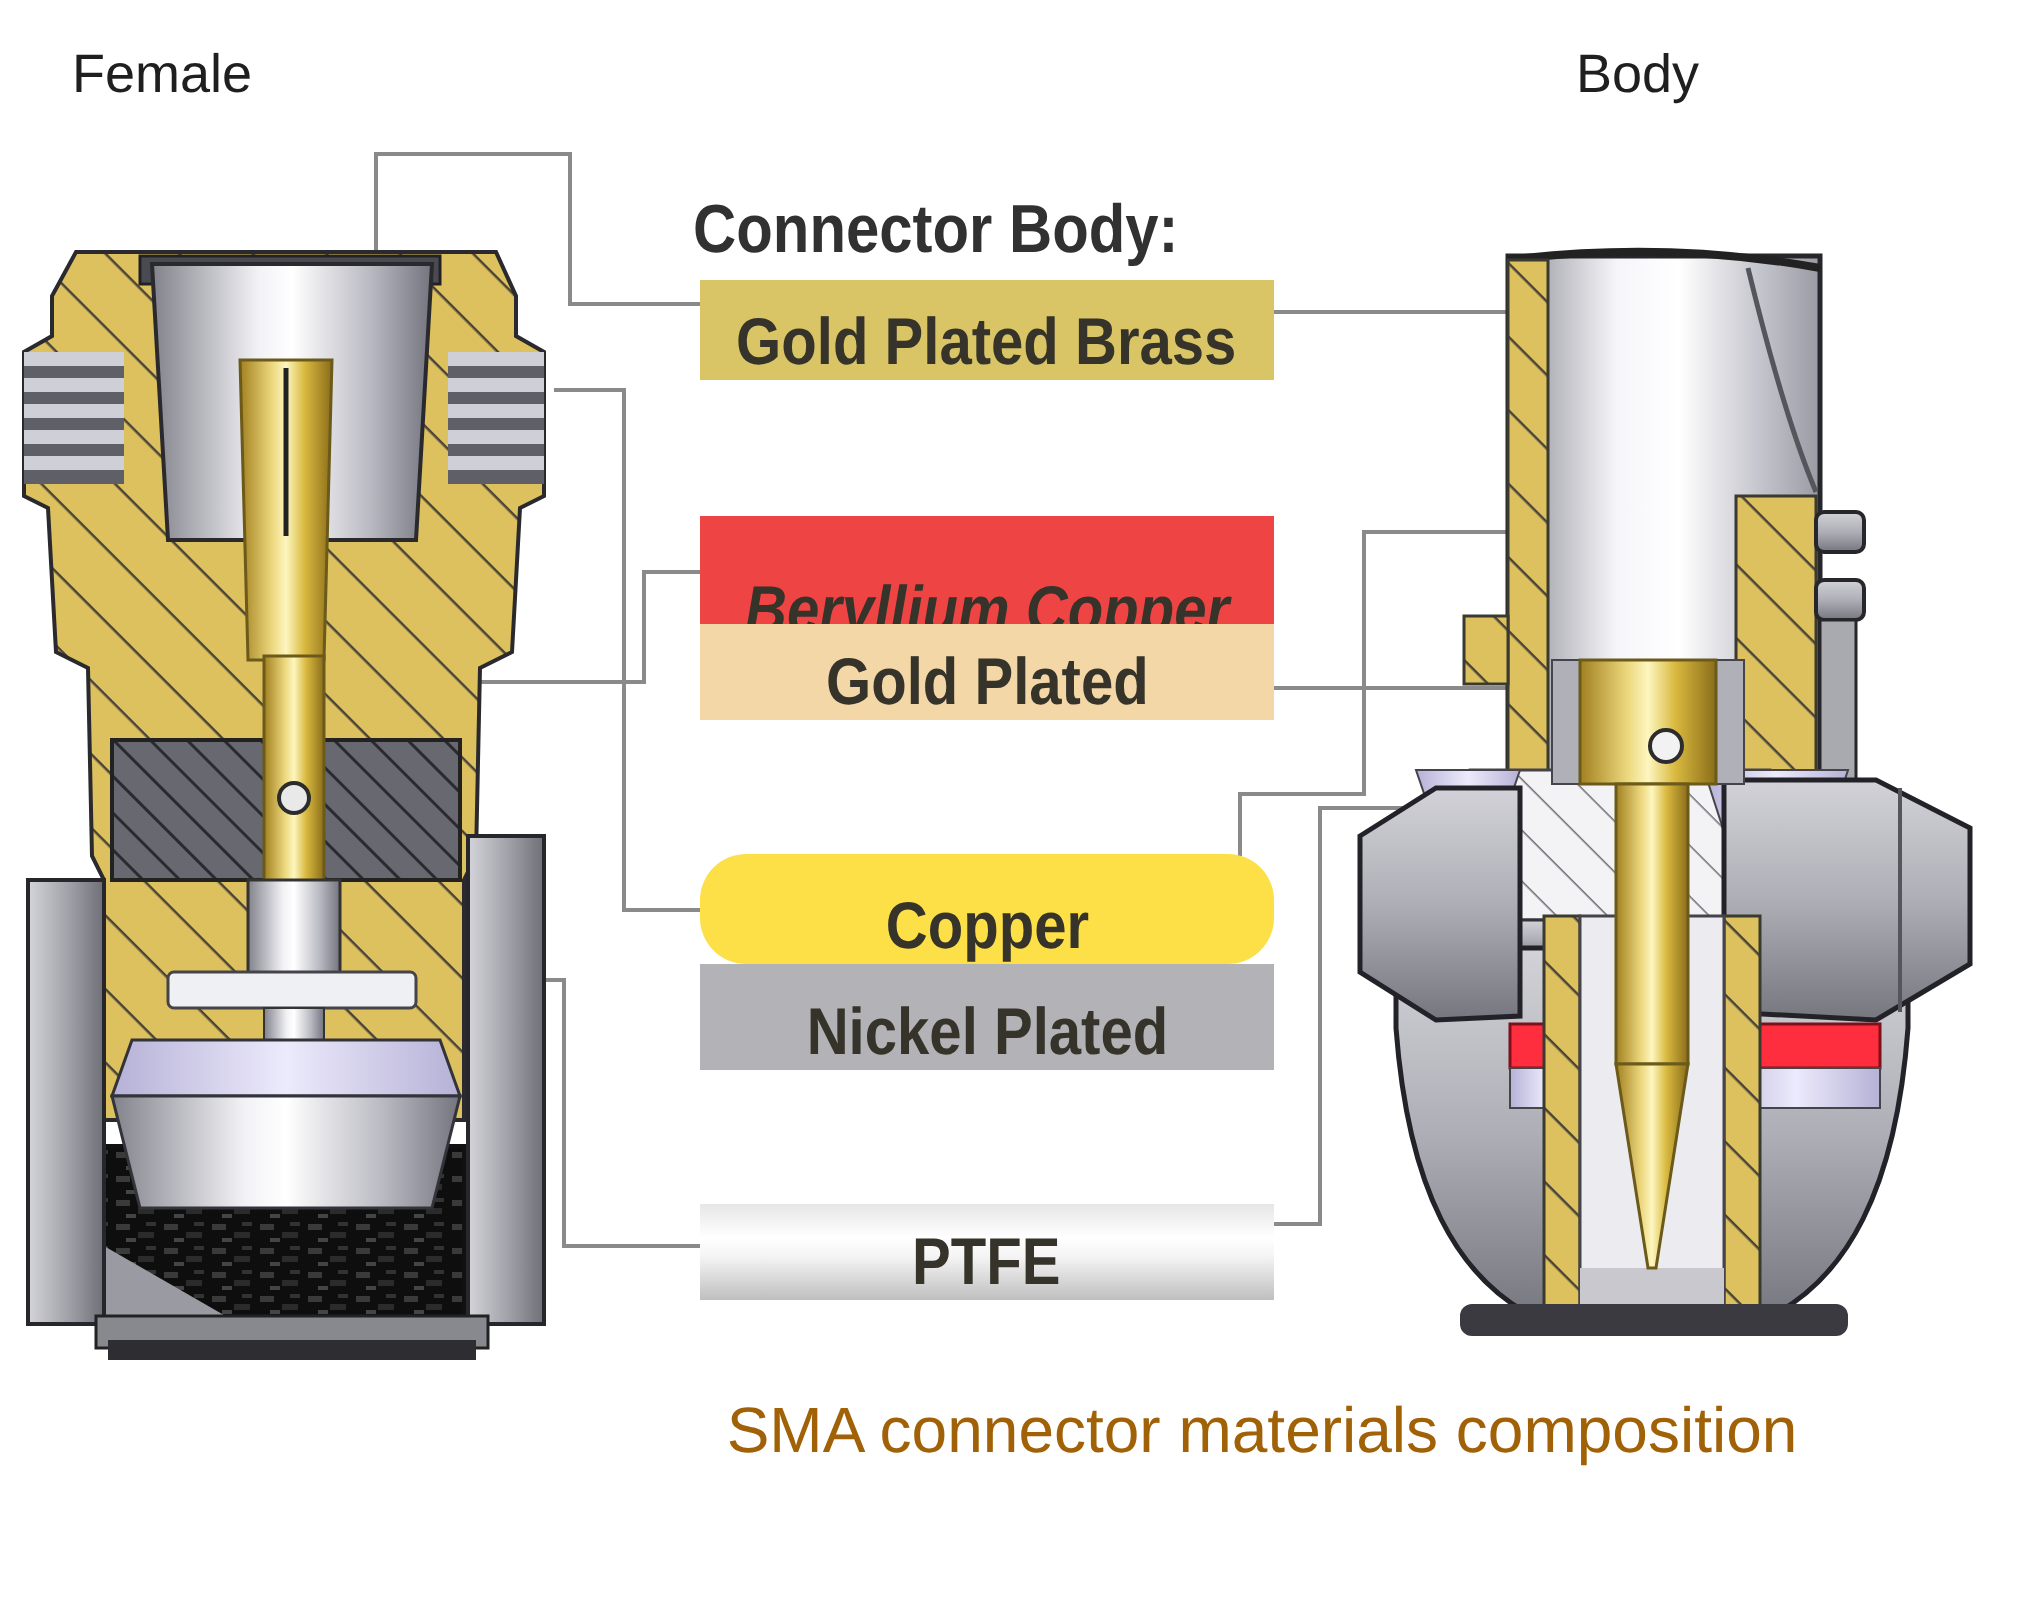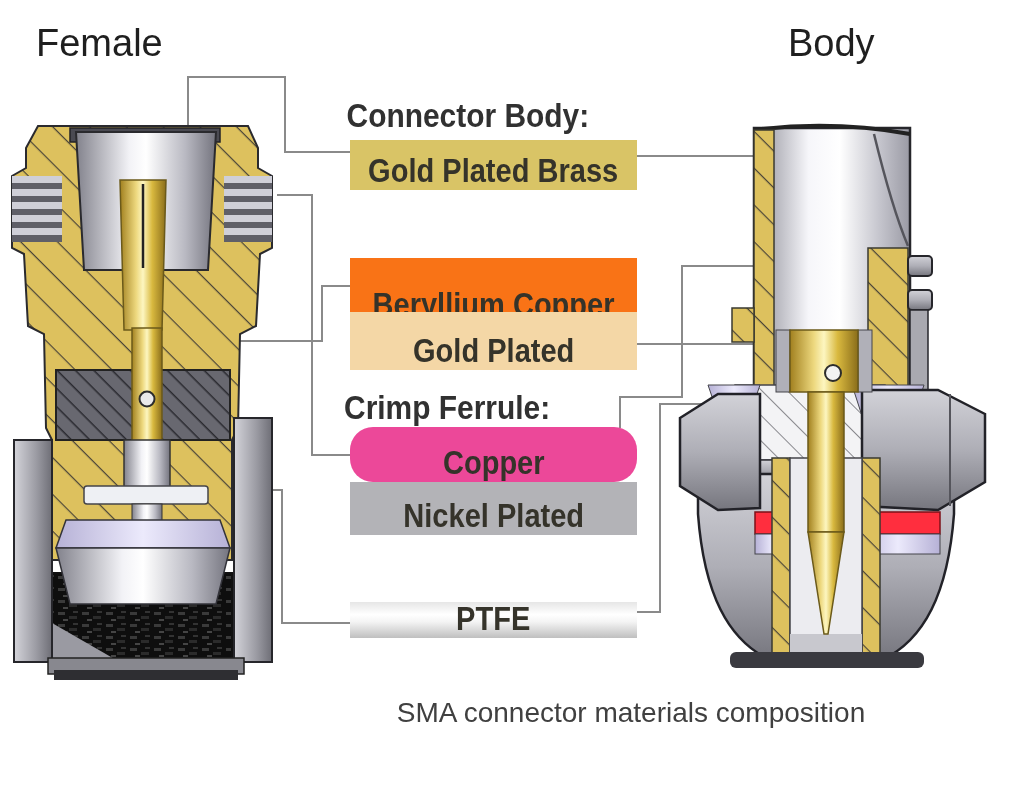--- a/index.html
+++ b/index.html
@@ -1,25 +1,25 @@
 <!DOCTYPE html>
 <html><head>
 <meta charset="utf-8">
 <style>
   html,body{margin:0;padding:0;background:#fff;}
   #canvas{position:relative;width:1015px;height:800px;background:#ffffff;overflow:hidden;
           font-family:"Liberation Sans",sans-serif;}
   .abs{position:absolute;}
-  .side-label{font-size:38px;color:#1f1f1f;}
+  .side-label{font-size:27px;color:#1f1f1f;}
   .mat-heading{left:330px;width:330px;font-weight:bold;font-size:34px;color:#313131;}
   .mat-box{left:350px;width:287px;display:flex;align-items:flex-end;justify-content:center;
            font-weight:bold;font-size:33px;color:#35332a;}
   .cond{display:inline-block;transform:scaleX(0.88);transform-origin:center;white-space:nowrap;}
   .box-ptfe{background:linear-gradient(180deg,#e6e6e6 0%,#ffffff 35%,#f4f4f4 55%,#bfbfbf 100%);}
-  .caption{left:250px;top:697px;width:762px;text-align:center;font-size:28px;color:#404040;}
+  .caption{left:250px;top:697px;width:762px;text-align:center;font-size:32px;color:#a16207;}
   svg{display:block;}
 </style>
 </head>
 <body>
 
 <div id="canvas">
 
   <div class="abs side-label" style="left:36px;top:22px;">Female</div>
   <div class="abs side-label" style="left:788px;top:22px;">Body</div>
 
@@ -34,36 +34,35 @@
       <polyline points="757,266 682,266 682,397 620,397 620,428"></polyline>
       <polyline points="637,612 660,612 660,404 755,404"></polyline>
     </g>
   </svg>
 
   <div class="abs mat-heading" style="top:96px;"><span class="cond">Connector Body:</span></div>
   <div class="abs mat-box" style="top: 140px; height: 50px; background: rgb(217, 196, 102);">
       <span class="cond">Gold Plated Brass</span>
     </div>
 
-  <div class="abs mat-box" style="top: 258px; height: 66px; background: #f97316;">
+  <div class="abs mat-box" style="top: 258px; height: 66px; background: #ef4444; font-style: italic;">
       <span class="cond">Beryllium Copper</span>
     </div>
-  <div class="abs mat-box" style="top: 312px; height: 58px; background: rgb(244, 215, 166);">
+  <div class="abs mat-box" style="top: 312px; height: 48px; background: rgb(244, 215, 166);">
       <span class="cond">Gold Plated</span>
     </div>
 
-  <div class="abs mat-heading" style="top:388px;"><span class="cond">Crimp Ferrule:</span></div>
-  <div class="abs mat-box" style="top: 427px; height: 55px; background: #ec4899; border-radius: 23px;">
+  <div class="abs mat-box" style="top: 427px; height: 55px; background: #fde047; border-radius: 23px;">
       <span class="cond">Copper</span>
     </div>
   <div class="abs mat-box" style="top: 482px; height: 53px; background: rgb(179, 179, 183);">
       <span class="cond">Nickel Plated</span>
     </div>
 
-  <div class="abs mat-box box-ptfe" style="top:602px;height:36px;">
+  <div class="abs mat-box box-ptfe" style="top:602px;height:48px;">
       <span class="cond">PTFE</span>
     </div>
 
   <div class="abs caption">SMA connector materials composition</div>
 
   <svg class="abs" style="left:8px;top:118px;" width="272" height="566" viewBox="0 0 272 566">
     <defs>
       <linearGradient id="fsilv" x1="0" y1="0" x2="1" y2="0">
         <stop offset="0" stop-color="#82828c"></stop>
           <stop offset="0.38" stop-color="#f2f2f6"></stop>

